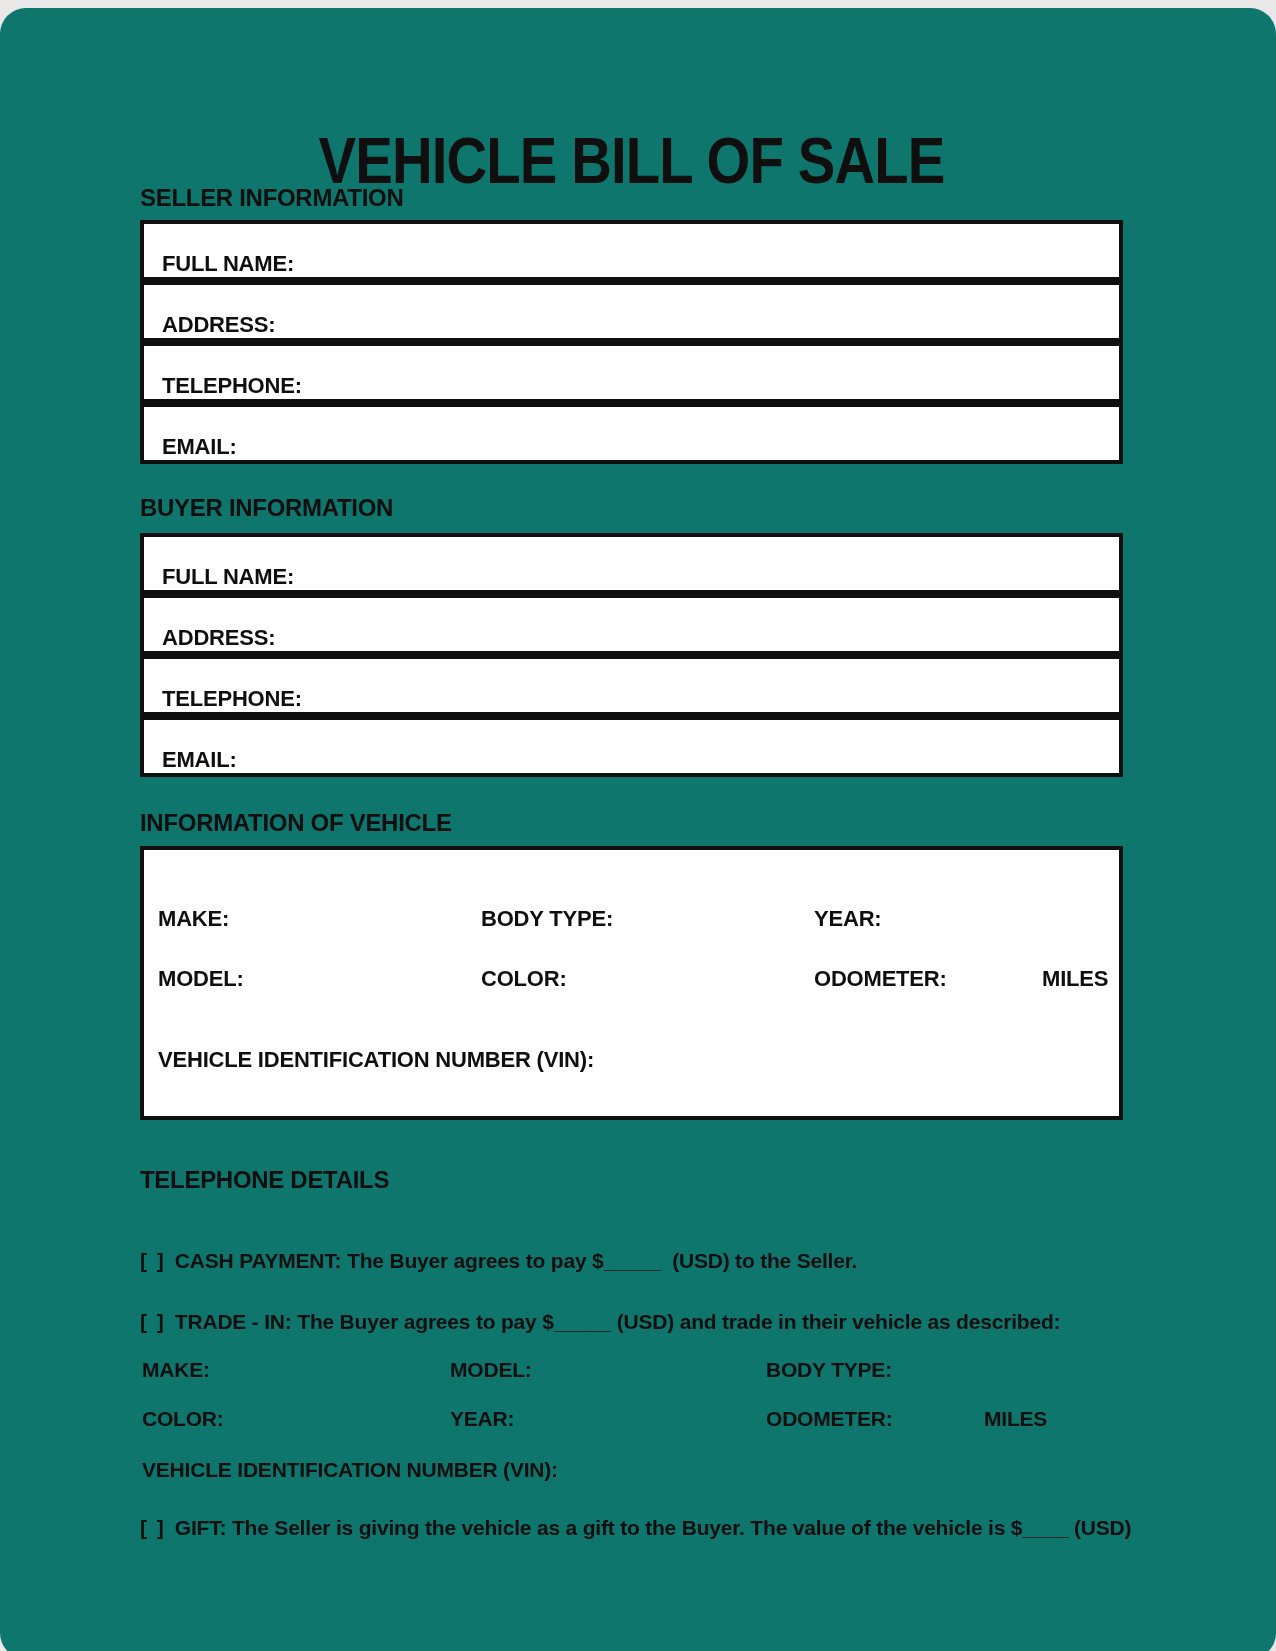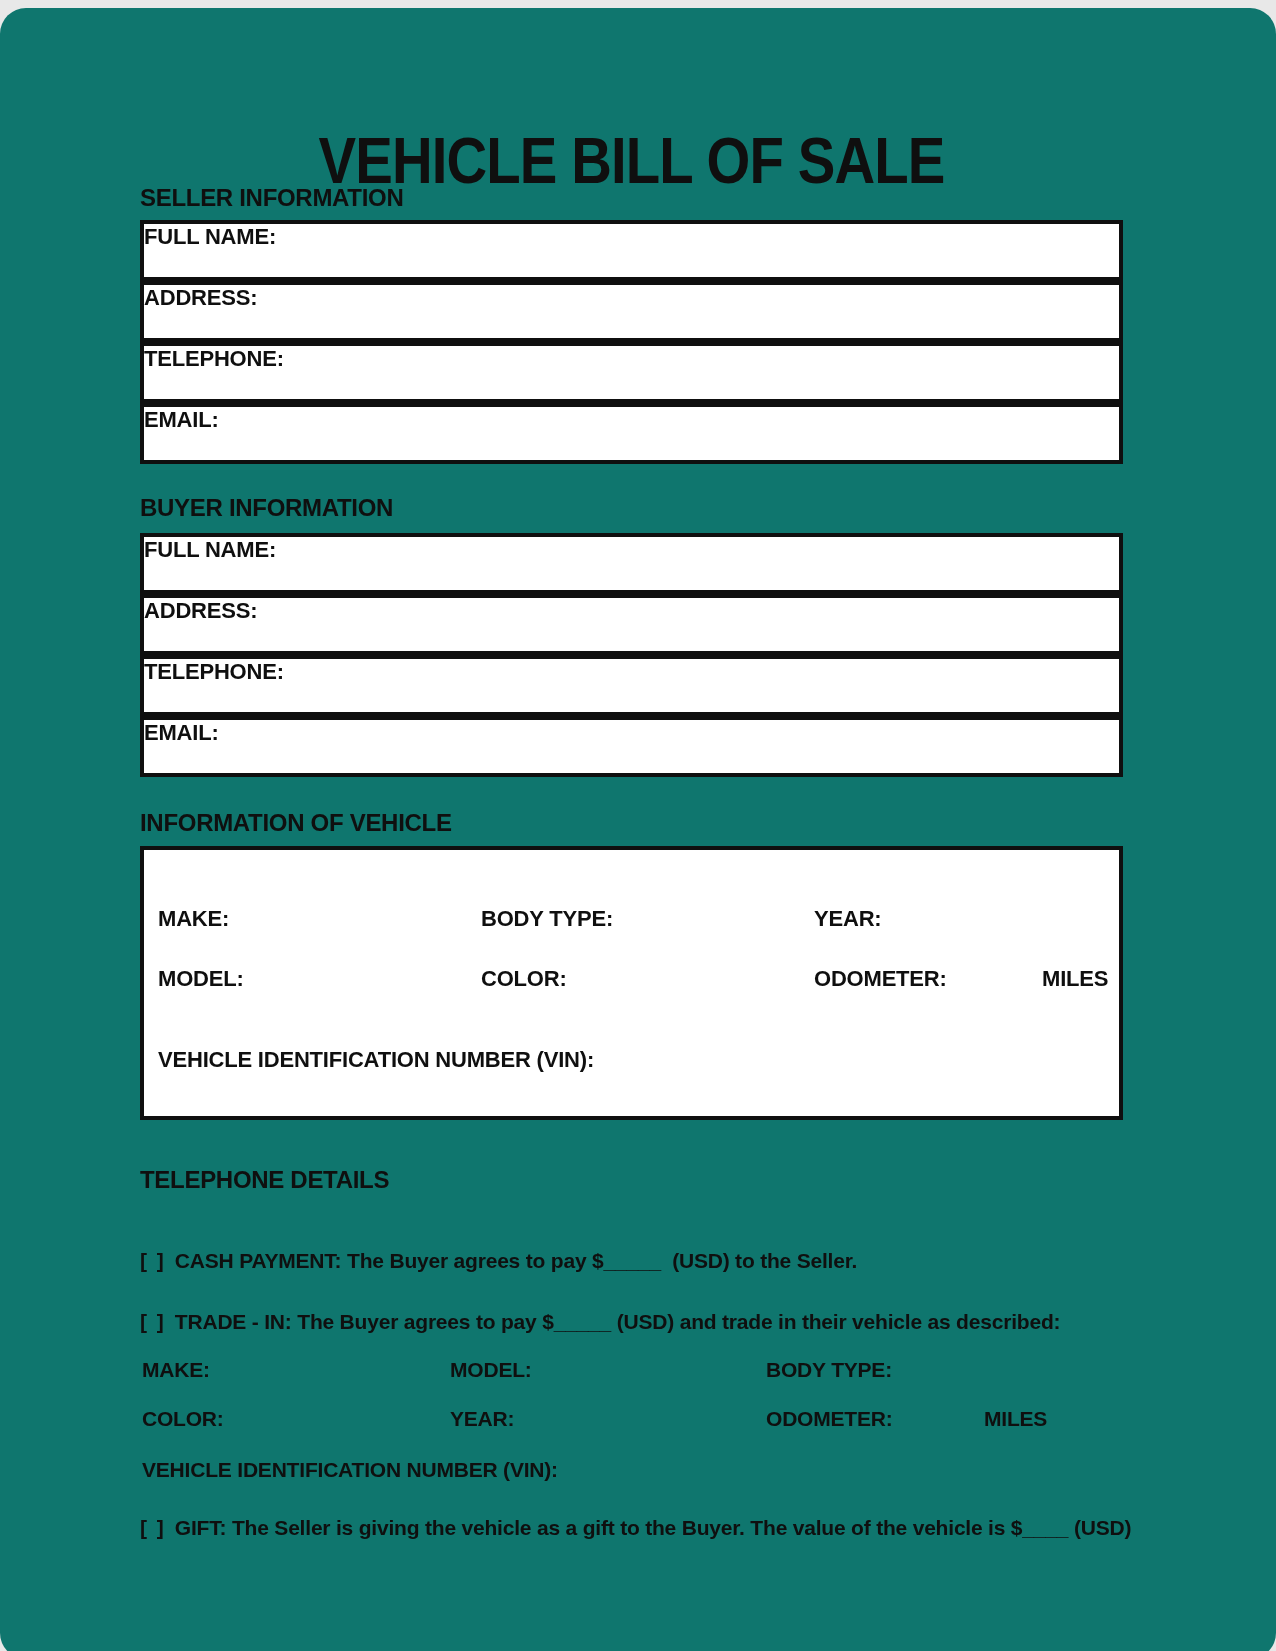--- a/index.html
+++ b/index.html
@@ -37,21 +37,22 @@
   }
 
   
   .field-box { }
   .frow {
     box-sizing: border-box;
     height: 61px;
     border: 4px solid #0f0f0f;
     background: #ffffff;
     display: flex;
-    align-items: flex-start;
+    align-items: flex-end;
+    padding-left: 18px;
   }
   .frow + .frow { border-top-width: 4px; }
   .flabel { font-size: 22px; white-space: nowrap; }
   .fvalue { flex: 1; align-self: stretch; }
 
   
   .vbox {
     box-sizing: border-box;
     height: 274px;
     border: 4px solid #0f0f0f;

